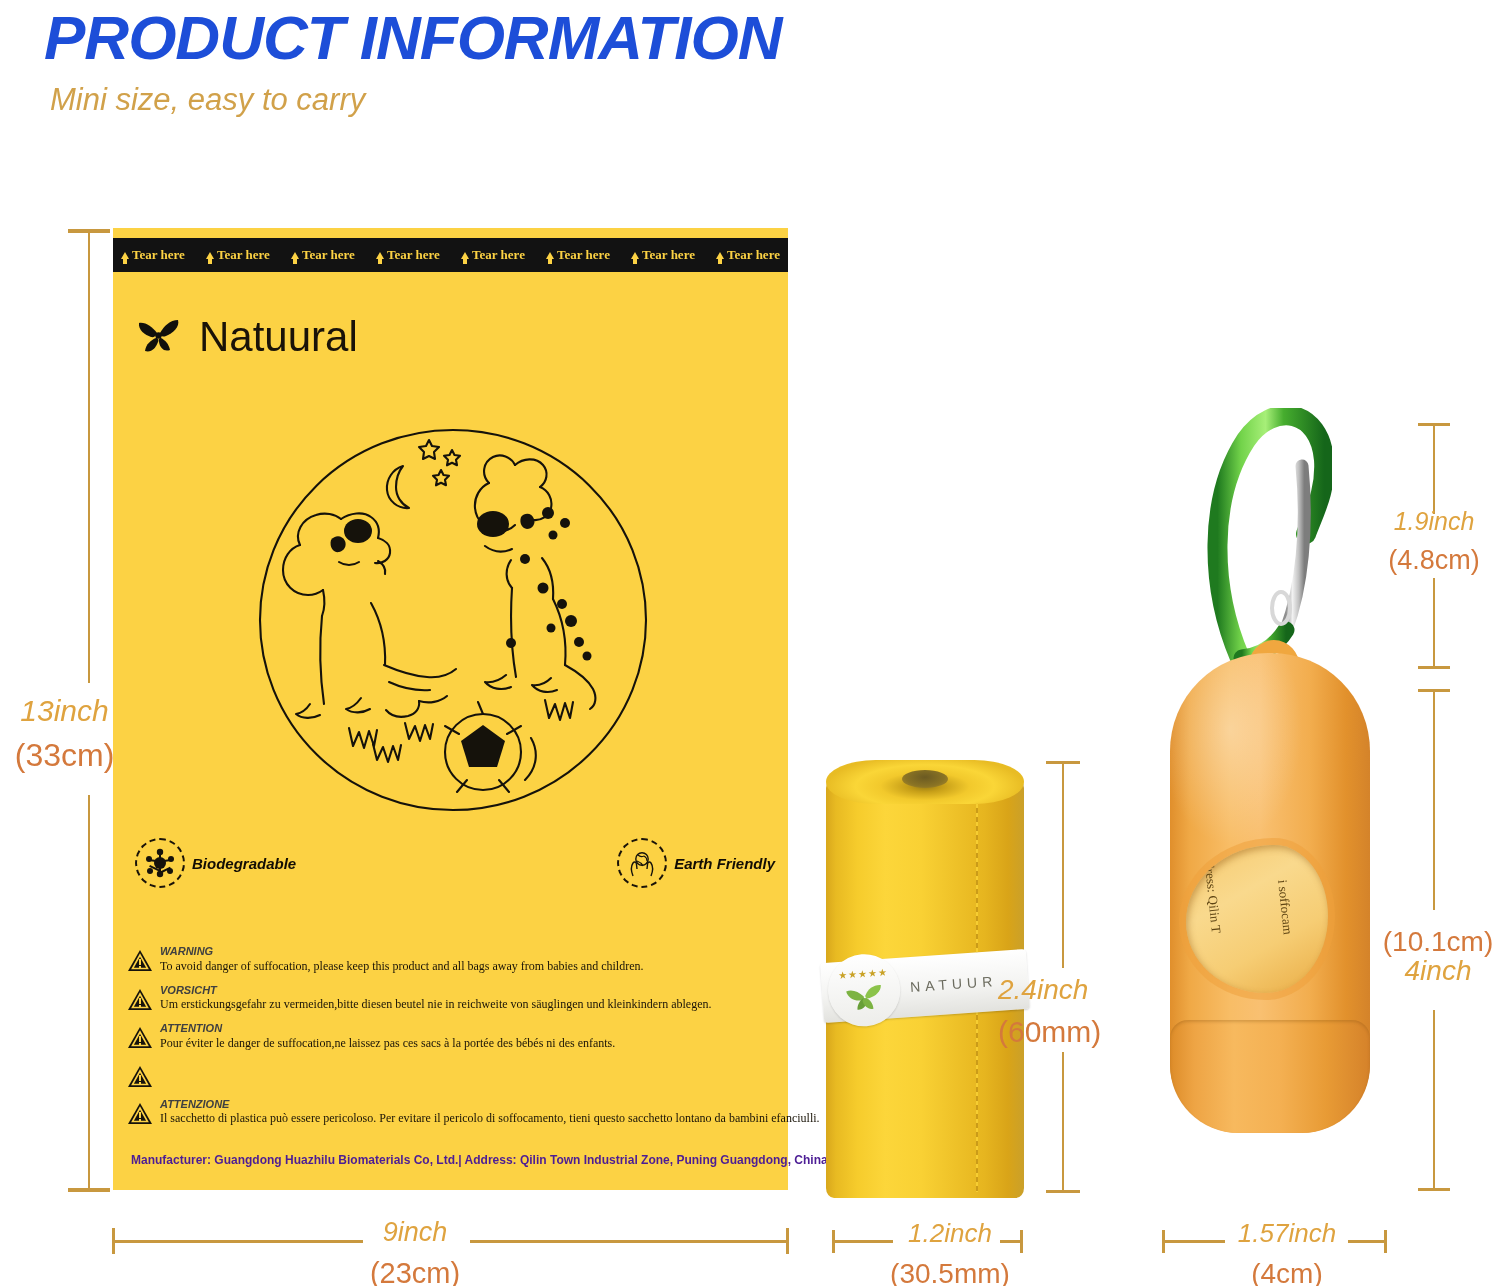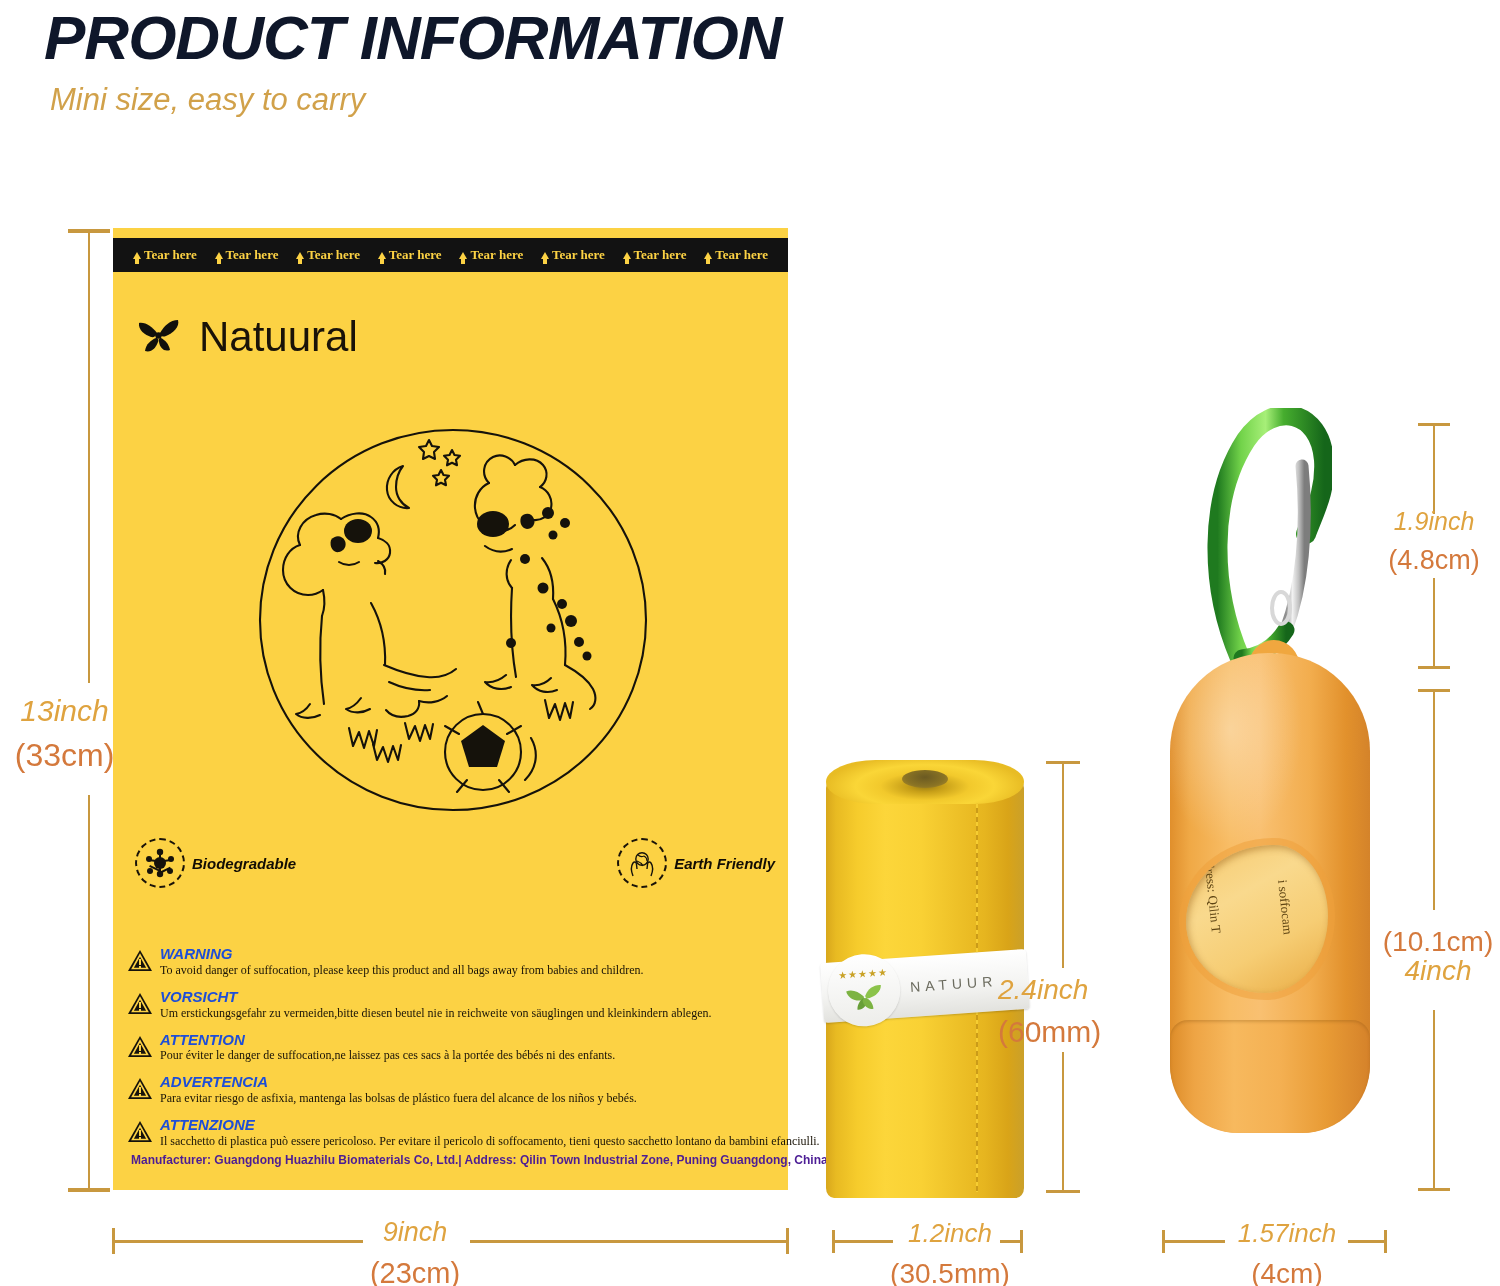--- a/index.html
+++ b/index.html
@@ -8,21 +8,21 @@
     background:#ffffff;
     font-family:"Liberation Sans", sans-serif;
     overflow:hidden;
   }
 
   
   #header-title{
     position:absolute;left:44px;top:2px;
     font-size:62px;font-weight:bold;font-style:italic;
     letter-spacing:-1px;
-    color:#0f172a;
+    color:#1d4ed8;
     white-space:nowrap;
   }
   #header-sub{
     position:absolute;left:50px;top:82px;
     font-size:31px;font-style:italic;
     color:#d1a14a;
     white-space:nowrap;
   }
 
   
@@ -54,21 +54,21 @@
   #bag{
     position:absolute;left:113px;top:228px;
     width:675px;height:962px;
     background:#fcd244;
   }
   #tear-strip{
     position:absolute;left:0;top:10px;width:100%;height:34px;
     background:#121212;
     display:flex;align-items:center;
     justify-content:space-between;
-    padding:0 20px;box-sizing:border-box;
+    padding:0 8px;box-sizing:border-box;
   }
   .tear-item{
     display:flex;align-items:center;gap:3px;
     color:#fcd244;font-size:13px;font-weight:bold;
     font-family:"Liberation Serif", serif;
     white-space:nowrap;
   }
   .tear-arrow{
     width:0;height:0;position:relative;
     border-left:4px solid transparent;
@@ -118,22 +118,22 @@
   
   #warnings{
     position:absolute;left:14px;top:718px;width:648px;
   }
   .warn-row{
     display:flex;align-items:flex-start;gap:7px;
     margin-bottom:11px;
   }
   .warn-tri{flex:none;margin-top:3px;}
   .warn-head{
-    font-size:15px;font-weight:bold;font-style:italic;
-    color:#1d4ed8;line-height:1.05;
+    font-size:11px;font-weight:bold;font-style:italic;
+    color:#404040;line-height:1.05;
     font-family:"Liberation Sans", sans-serif;
   }
   .warn-body{
     font-size:12px;color:#191307;
     font-family:"Liberation Serif", serif;
     line-height:1.25;margin-top:1px;
     white-space:nowrap;
   }
   #manufacturer{
     position:absolute;left:18px;top:925px;
@@ -437,24 +437,20 @@
         <div class="warn-body">Pour éviter le danger de suffocation,ne laissez pas ces sacs à la portée des bébés ni des enfants.</div>
       </div>
     </div>
     <div class="warn-row">
       <svg class="warn-tri" width="26" height="23" viewBox="0 0 26 23">
           <path d="M13 1L25 22H1z" fill="#15120b"></path>
           <path d="M13 6l7.5 13.5h-15z" fill="none" stroke="#fcd244" stroke-width="1.6"></path>
           <rect x="12" y="10" width="2" height="6" fill="#fcd244"></rect>
           <rect x="12" y="17" width="2" height="2" fill="#fcd244"></rect>
         </svg>
-      <div>
-        <div class="warn-head">ADVERTENCIA</div>
-        <div class="warn-body">Para evitar riesgo de asfixia, mantenga las bolsas de plástico fuera del alcance de los niños y bebés.</div>
-      </div>
     </div>
     <div class="warn-row">
       <svg class="warn-tri" width="26" height="23" viewBox="0 0 26 23">
           <path d="M13 1L25 22H1z" fill="#15120b"></path>
           <path d="M13 6l7.5 13.5h-15z" fill="none" stroke="#fcd244" stroke-width="1.6"></path>
           <rect x="12" y="10" width="2" height="6" fill="#fcd244"></rect>
           <rect x="12" y="17" width="2" height="2" fill="#fcd244"></rect>
         </svg>
       <div>
         <div class="warn-head">ATTENZIONE</div>

